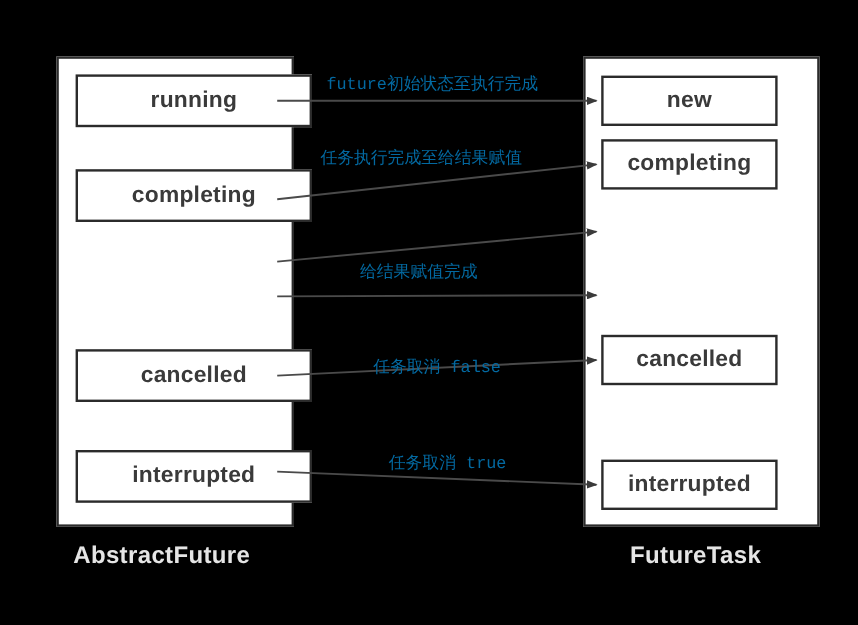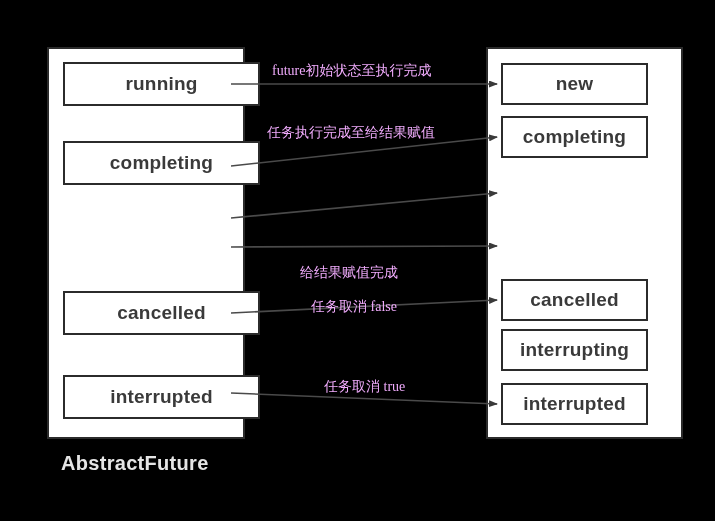--- a/index.html
+++ b/index.html
@@ -51,23 +51,23 @@
   #svg-arrows {
     position: absolute;
     left: 0; top: 0;
     width: 715px;
     height: 521px;
     pointer-events: none;
   }
 
   .edge-label {
     position: absolute;
-    color: #f0abfc;
+    color: #0369a1;
     font-size: 14px;
-    font-family: Liberation Serif, serif;
+    font-family: Liberation Mono, monospace;
     white-space: nowrap;
     line-height: 1;
   }
 
   .column-title {
     position: absolute;
     color: #e5e5e5;
     font-size: 20px;
     font-weight: bold;
     white-space: nowrap;
@@ -85,40 +85,40 @@
   <div class="panel" id="panel-right"></div>
 
   <div class="state-box left" style="top:62px">running</div>
   <div class="state-box left" style="top:141px">completing</div>
   <div class="state-box left" style="top:291px">cancelled</div>
   <div class="state-box left" style="top:375px">interrupted</div>
 
   <div class="state-box right" style="top:63px">new</div>
   <div class="state-box right" style="top:116px">completing</div>
   <div class="state-box right" style="top:279px">cancelled</div>
-  <div class="state-box right" style="top:329px">interrupting</div>
   <div class="state-box right" style="top:383px">interrupted</div>
 
   <svg id="svg-arrows" viewBox="0 0 715 521">
     <defs>
       <marker id="arrowhead" markerWidth="9" markerHeight="7" refX="8" refY="3.5" orient="auto" markerUnits="userSpaceOnUse">
         <polygon points="0 0, 9 3.5, 0 7" fill="#3a3a3a"></polygon>
       </marker>
     </defs>
     <g id="arrow-group" stroke="#4a4a4a" stroke-width="1.6" fill="none">
         <line x1="231" y1="84" x2="497" y2="84" marker-end="url(#arrowhead)"></line>
         <line x1="231" y1="166" x2="497" y2="137" marker-end="url(#arrowhead)"></line>
         <line x1="231" y1="218" x2="497" y2="193" marker-end="url(#arrowhead)"></line>
         <line x1="231" y1="247" x2="497" y2="246" marker-end="url(#arrowhead)"></line>
         <line x1="231" y1="313" x2="497" y2="300" marker-end="url(#arrowhead)"></line>
         <line x1="231" y1="393" x2="497" y2="404" marker-end="url(#arrowhead)"></line>
       </g>
   </svg>
 
   <div class="edge-label" style="left: 272px; top: 64px;">future初始状态至执行完成</div>
   <div class="edge-label" style="left: 267px; top: 126px;">任务执行完成至给结果赋值</div>
-  <div class="edge-label" style="left: 300px; top: 221px; margin-top: 45px;">给结果赋值完成</div>
+  <div class="edge-label" style="left: 300px; top: 221px;">给结果赋值完成</div>
   <div class="edge-label" style="left: 311px; top: 300px;">任务取消 false</div>
   <div class="edge-label" style="left: 312px; top: 380px; margin-left: 12px;">任务取消 true</div>
 
   <div class="column-title" id="title-left">AbstractFuture</div>
+  <div class="column-title" id="title-right">FutureTask</div>
 
 </div>
 
 </body></html>

